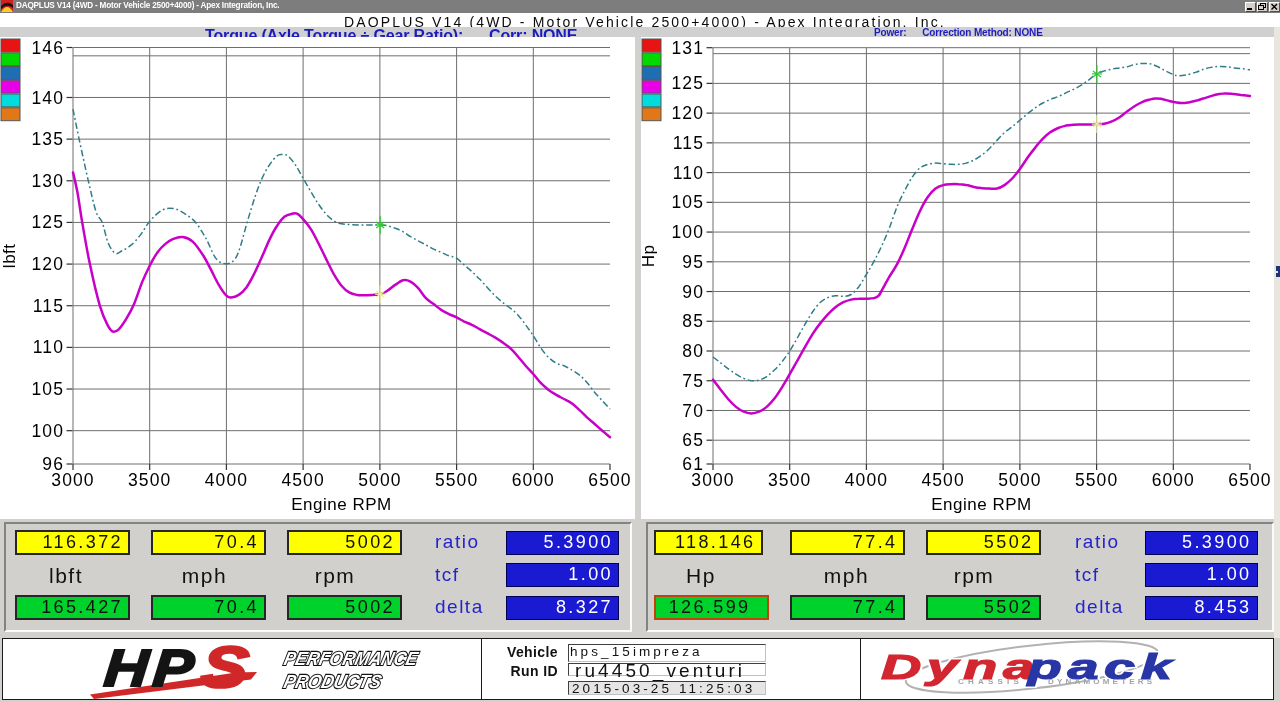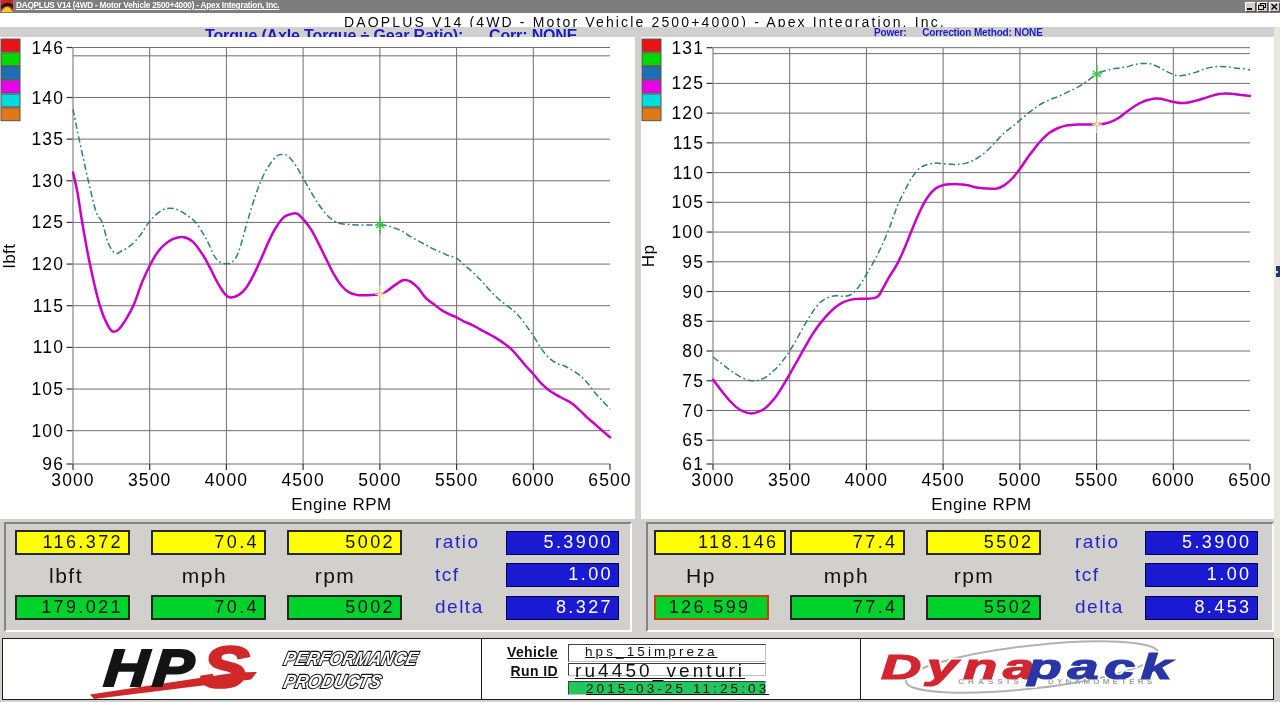--- a/index.html
+++ b/index.html
@@ -1,17 +1,17 @@
 <!DOCTYPE html>
 <html><head><meta charset="utf-8"><title>DAQPLUS V14</title>
 <style>
 *{margin:0;padding:0;}
 body{width:1280px;height:702px;position:relative;overflow:hidden;
 background:#d2d1cd;font-family:"Liberation Sans",sans-serif;}
-.abs{position:absolute;text-decoration:underline;}
+.abs{position:absolute;}
 </style></head><body>
 <div class="abs" style="left:0;top:0;width:1280px;height:13px;background:#7d7d7d;">
 <svg width="12" height="12" style="position:absolute;left:1px;top:0px;">
 <rect width="12" height="12" fill="#cc2222"></rect>
 <path d="M0 12 Q6 2 12 12 Z" fill="#ffcc22"></path>
 <path d="M0 6 Q6 0 12 5 L12 8 Q6 3 0 9 Z" fill="#151515"></path>
 </svg>
 <div class="abs" style="left:16px;top:1px;font-size:8.2px;font-weight:bold;color:#fff;letter-spacing:-0.2px;">DAQPLUS V14 (4WD - Motor Vehicle 2500+4000) - Apex Integration, Inc.</div>
 <div class="abs" style="left:1245px;top:2px;width:11px;height:10px;background:#d4d0c8;border:1px solid;border-color:#fff #505050 #505050 #fff;box-sizing:border-box;">
       <svg width="9" height="8" style="display:block">
@@ -210,57 +210,57 @@
       <line x1="455.9" y1="78.1" x2="455.9" y2="96.1"></line>
       <line x1="450.9" y1="87.1" x2="460.9" y2="87.1"></line>
       <line x1="451.9" y1="84.1" x2="459.9" y2="90.1"></line>
       <line x1="451.9" y1="90.1" x2="459.9" y2="84.1"></line>
     </g>
 </svg>
 <div style="position:absolute;left:4px;top:522px;width:628px;height:110px;background:#d1d0cc;border:2px solid;border-color:#838383 #fbfbfb #fbfbfb #838383;box-sizing:border-box;"></div>
 <div style="position:absolute;left:15px;top:530px;width:115px;height:25px;background:#ffff00;border:2px solid #262626;box-sizing:border-box;color:#111;font-size:18px;letter-spacing:2.4px;text-align:right;padding-right:5px;line-height:21px;">116.372</div>
 <div style="position:absolute;left:151px;top:530px;width:115px;height:25px;background:#ffff00;border:2px solid #262626;box-sizing:border-box;color:#111;font-size:18px;letter-spacing:2.4px;text-align:right;padding-right:5px;line-height:21px;">70.4</div>
 <div style="position:absolute;left:287px;top:530px;width:115px;height:25px;background:#ffff00;border:2px solid #262626;box-sizing:border-box;color:#111;font-size:18px;letter-spacing:2.4px;text-align:right;padding-right:5px;line-height:21px;">5002</div>
-<div style="position:absolute;left:15px;top:594.5px;width:115px;height:25px;background:#00d22c;border:2px solid #262626;box-sizing:border-box;color:#111;font-size:18px;letter-spacing:2.4px;text-align:right;padding-right:5px;line-height:21px;">179.021</div>
+<div style="position:absolute;left:15px;top:594.5px;width:115px;height:25px;background:#00d22c;border:2px solid #262626;box-sizing:border-box;color:#111;font-size:18px;letter-spacing:2.4px;text-align:right;padding-right:5px;line-height:21px;">165.427</div>
 <div style="position:absolute;left:151px;top:594.5px;width:115px;height:25px;background:#00d22c;border:2px solid #262626;box-sizing:border-box;color:#111;font-size:18px;letter-spacing:2.4px;text-align:right;padding-right:5px;line-height:21px;">70.4</div>
 <div style="position:absolute;left:287px;top:594.5px;width:115px;height:25px;background:#00d22c;border:2px solid #262626;box-sizing:border-box;color:#111;font-size:18px;letter-spacing:2.4px;text-align:right;padding-right:5px;line-height:21px;">5002</div>
 <div style="position:absolute;left:6.0px;top:564px;width:120px;text-align:center;color:#111;font-size:21px;letter-spacing:1.5px;">lbft</div>
 <div style="position:absolute;left:144.5px;top:564px;width:120px;text-align:center;color:#111;font-size:21px;letter-spacing:1.5px;">mph</div>
 <div style="position:absolute;left:275.0px;top:564px;width:120px;text-align:center;color:#111;font-size:21px;letter-spacing:1.5px;">rpm</div>
 <div style="position:absolute;left:435px;top:531px;color:#2424cc;font-size:19px;letter-spacing:1.5px;">ratio</div>
 <div style="position:absolute;left:435px;top:564px;color:#2424cc;font-size:19px;letter-spacing:1.5px;">tcf</div>
 <div style="position:absolute;left:435px;top:596px;color:#2424cc;font-size:19px;letter-spacing:1.5px;">delta</div>
 <div style="position:absolute;left:506px;top:531px;width:113px;height:24px;background:#1a1ad2;border:1px solid #000050;box-sizing:border-box;color:#fff;font-size:18px;letter-spacing:2.4px;text-align:right;padding-right:5px;line-height:20px;">5.3900</div>
 <div style="position:absolute;left:506px;top:563px;width:113px;height:24px;background:#1a1ad2;border:1px solid #000050;box-sizing:border-box;color:#fff;font-size:18px;letter-spacing:2.4px;text-align:right;padding-right:5px;line-height:20px;">1.00</div>
 <div style="position:absolute;left:506px;top:596px;width:113px;height:24px;background:#1a1ad2;border:1px solid #000050;box-sizing:border-box;color:#fff;font-size:18px;letter-spacing:2.4px;text-align:right;padding-right:5px;line-height:20px;">8.327</div>
 <div style="position:absolute;left:646px;top:522px;width:628px;height:110px;background:#d1d0cc;border:2px solid;border-color:#838383 #fbfbfb #fbfbfb #838383;box-sizing:border-box;"></div>
-<div style="position:absolute;left:653.5px;top:530px;width:132px;height:25px;background:#ffff00;border:2px solid #262626;box-sizing:border-box;color:#111;font-size:18px;letter-spacing:2.4px;text-align:right;padding-right:5px;line-height:21px;">118.146</div>
+<div style="position:absolute;left:653.5px;top:530px;width:109px;height:25px;background:#ffff00;border:2px solid #262626;box-sizing:border-box;color:#111;font-size:18px;letter-spacing:2.4px;text-align:right;padding-right:5px;line-height:21px;">118.146</div>
 <div style="position:absolute;left:789.5px;top:530px;width:115px;height:25px;background:#ffff00;border:2px solid #262626;box-sizing:border-box;color:#111;font-size:18px;letter-spacing:2.4px;text-align:right;padding-right:5px;line-height:21px;">77.4</div>
 <div style="position:absolute;left:925.5px;top:530px;width:115px;height:25px;background:#ffff00;border:2px solid #262626;box-sizing:border-box;color:#111;font-size:18px;letter-spacing:2.4px;text-align:right;padding-right:5px;line-height:21px;">5502</div>
 <div style="position:absolute;left:653.5px;top:594.5px;width:115px;height:25px;background:#00d22c;border:2px solid #c2410c;box-sizing:border-box;color:#111;font-size:18px;letter-spacing:2.4px;text-align:right;padding-right:16px;line-height:21px;">126.599</div>
 <div style="position:absolute;left:789.5px;top:594.5px;width:115px;height:25px;background:#00d22c;border:2px solid #262626;box-sizing:border-box;color:#111;font-size:18px;letter-spacing:2.4px;text-align:right;padding-right:5px;line-height:21px;">77.4</div>
 <div style="position:absolute;left:925.5px;top:594.5px;width:115px;height:25px;background:#00d22c;border:2px solid #262626;box-sizing:border-box;color:#111;font-size:18px;letter-spacing:2.4px;text-align:right;padding-right:5px;line-height:21px;">5502</div>
 <div style="position:absolute;left:641.0px;top:564px;width:120px;text-align:center;color:#111;font-size:21px;letter-spacing:1.5px;">Hp</div>
 <div style="position:absolute;left:786.5px;top:564px;width:120px;text-align:center;color:#111;font-size:21px;letter-spacing:1.5px;">mph</div>
 <div style="position:absolute;left:914.0px;top:564px;width:120px;text-align:center;color:#111;font-size:21px;letter-spacing:1.5px;">rpm</div>
 <div style="position:absolute;left:1075px;top:531px;color:#2424cc;font-size:19px;letter-spacing:1.5px;">ratio</div>
 <div style="position:absolute;left:1075px;top:564px;color:#2424cc;font-size:19px;letter-spacing:1.5px;">tcf</div>
 <div style="position:absolute;left:1075px;top:596px;color:#2424cc;font-size:19px;letter-spacing:1.5px;">delta</div>
 <div style="position:absolute;left:1144.5px;top:531px;width:113px;height:24px;background:#1a1ad2;border:1px solid #000050;box-sizing:border-box;color:#fff;font-size:18px;letter-spacing:2.4px;text-align:right;padding-right:5px;line-height:20px;">5.3900</div>
 <div style="position:absolute;left:1144.5px;top:563px;width:113px;height:24px;background:#1a1ad2;border:1px solid #000050;box-sizing:border-box;color:#fff;font-size:18px;letter-spacing:2.4px;text-align:right;padding-right:5px;line-height:20px;">1.00</div>
 <div style="position:absolute;left:1144.5px;top:596px;width:113px;height:24px;background:#1a1ad2;border:1px solid #000050;box-sizing:border-box;color:#fff;font-size:18px;letter-spacing:2.4px;text-align:right;padding-right:5px;line-height:20px;">8.453</div>
 <div class="abs" style="left:2px;top:638px;width:1272px;height:62px;background:#fff;border:1px solid #1a1a1a;box-sizing:border-box;"></div>
 <div class="abs" style="left:481px;top:638px;width:1px;height:62px;background:#1a1a1a;"></div>
 <div class="abs" style="left:860px;top:638px;width:1px;height:62px;background:#1a1a1a;"></div>
 <div class="abs" style="left:438px;top:644px;width:120px;text-align:right;font-size:14px;font-weight:bold;color:#111;letter-spacing:0.4px;">Vehicle</div>
-<div class="abs" style="left:568px;top:644px;width:198px;height:18px;background:#fff;border:1px solid;border-color:#404040 #c0c0c0 #c0c0c0 #404040;box-sizing:border-box;font-size:13.5px;letter-spacing:3.1px;color:#111;padding-left:16px;line-height:13.5px;white-space:nowrap;">hps_15impreza</div>
+<div class="abs" style="left:568px;top:644px;width:198px;height:18px;background:#fff;border:1px solid;border-color:#404040 #c0c0c0 #c0c0c0 #404040;box-sizing:border-box;font-size:13.5px;letter-spacing:3.1px;color:#111;padding-left:1px;line-height:13.5px;white-space:nowrap;">hps_15impreza</div>
 <div class="abs" style="left:438px;top:662.5px;width:120px;text-align:right;font-size:14px;font-weight:bold;color:#111;letter-spacing:0.4px;">Run ID</div>
 <div class="abs" style="left:568px;top:662.5px;width:198px;height:13.5px;background:#fff;border:1px solid;border-color:#404040 #c0c0c0 #c0c0c0 #404040;box-sizing:border-box;font-size:19px;letter-spacing:3.1px;color:#111;padding-left:6px;line-height:13.5px;white-space:nowrap;">ru4450_venturi</div>
 <div class="abs" style="left:438px;top:681px;width:120px;text-align:right;font-size:14px;font-weight:bold;color:#111;letter-spacing:0.4px;margin-top:32px;">Date</div>
-<div class="abs" style="left:568px;top:681px;width:198px;height:13.5px;background:#22c55e;border:1px solid;border-color:#404040 #c0c0c0 #c0c0c0 #404040;box-sizing:border-box;font-size:13.5px;letter-spacing:3.1px;color:#111;padding-left:17px;line-height:13.5px;white-space:nowrap;">2015-03-25 11:25:03</div>
+<div class="abs" style="left:568px;top:681px;width:198px;height:13.5px;background:#e5e5e5;border:1px solid;border-color:#404040 #c0c0c0 #c0c0c0 #404040;box-sizing:border-box;font-size:13.5px;letter-spacing:3.1px;color:#111;padding-left:3px;line-height:13.5px;white-space:nowrap;">2015-03-25 11:25:03</div>
 <svg width="400" height="63" viewBox="0 0 400 63" style="position:absolute;left:80px;top:639px;">
 <path d="M10 55.5 L156 33.5 L177 33 L171 40.5 L14 60 Z" fill="#d02828"></path>
 <g font-family="Liberation Sans, sans-serif" font-weight="bold" font-style="italic">
 <text x="23" y="47" font-size="52" fill="#141414" stroke="#141414" stroke-width="2.2" transform="scale(1.17,1) skewX(-4)" letter-spacing="4">HP</text>
 <text x="104" y="48" font-size="58" fill="#d02828" stroke="#d02828" stroke-width="2.5" transform="scale(1.2,1) skewX(-5)">S</text>
 </g>
 <g font-family="Liberation Sans, sans-serif" font-weight="bold" font-style="italic" fill="#fff" stroke="#111" stroke-width="2.1" paint-order="stroke" transform="skewX(-13)">
 <text x="209" y="26" font-size="19" textLength="133" lengthAdjust="spacingAndGlyphs">PERFORMANCE</text>
 <text x="214" y="49" font-size="19" textLength="97" lengthAdjust="spacingAndGlyphs">PRODUCTS</text>
 </g>

